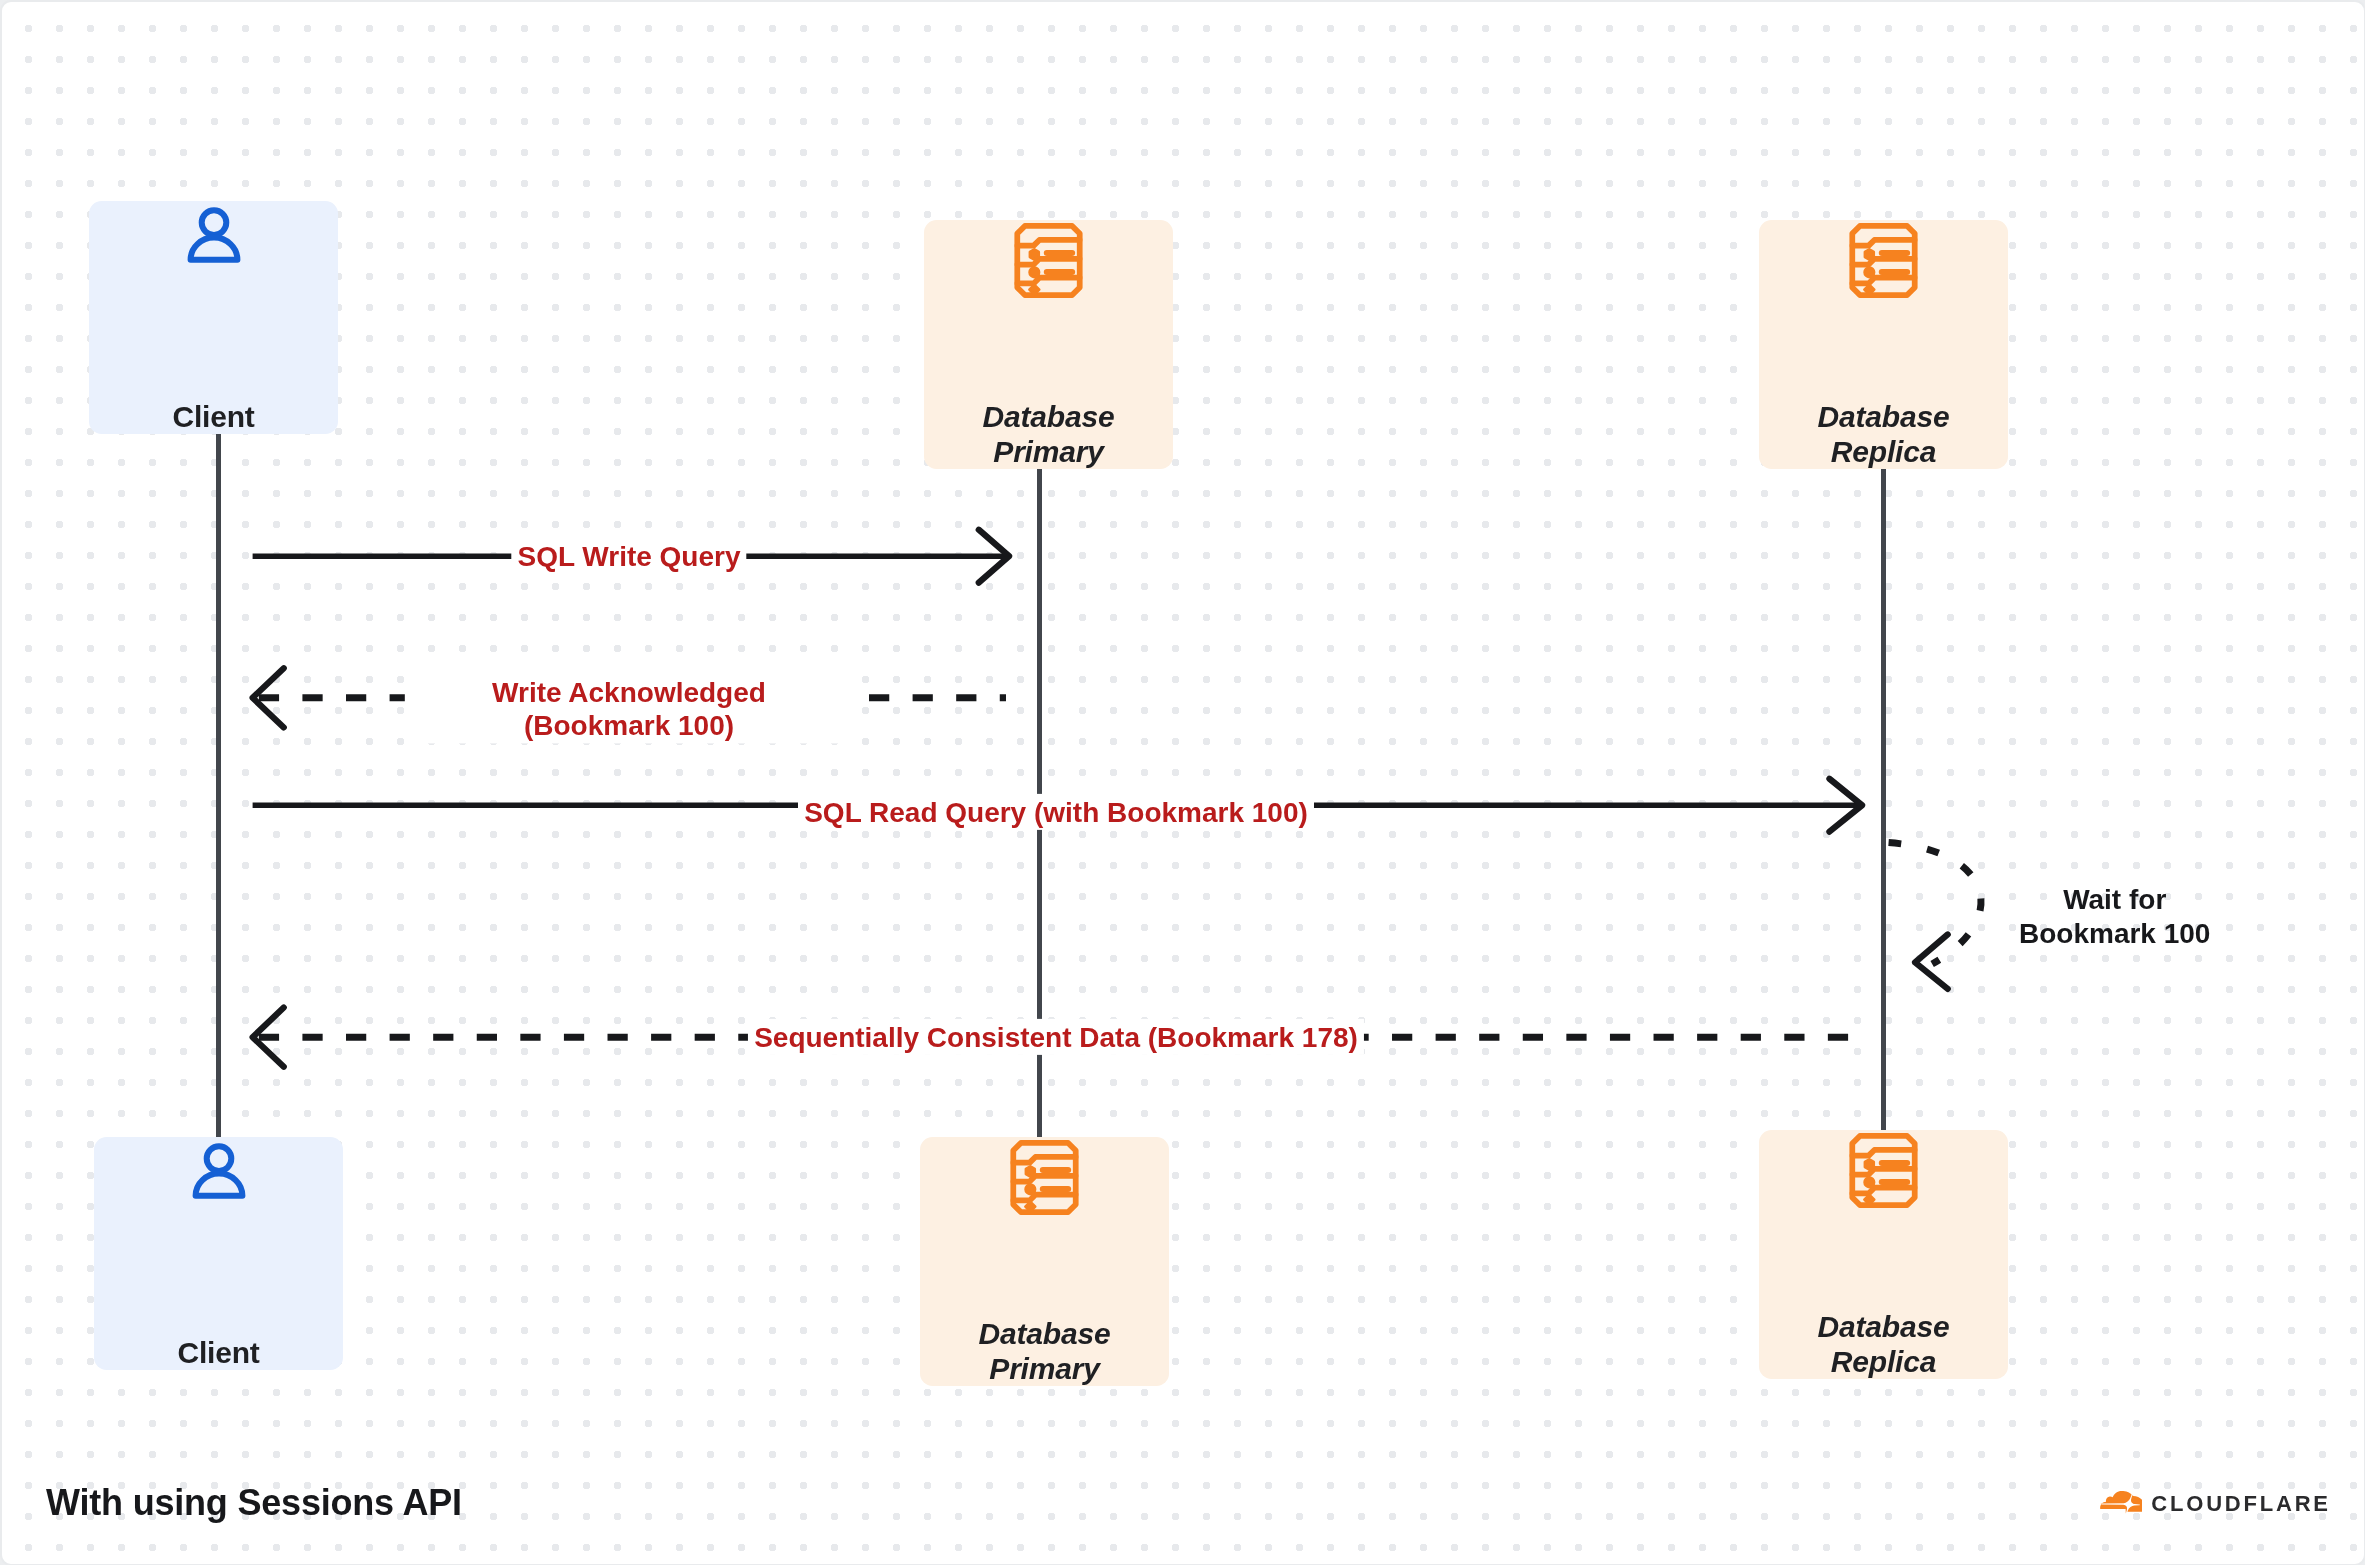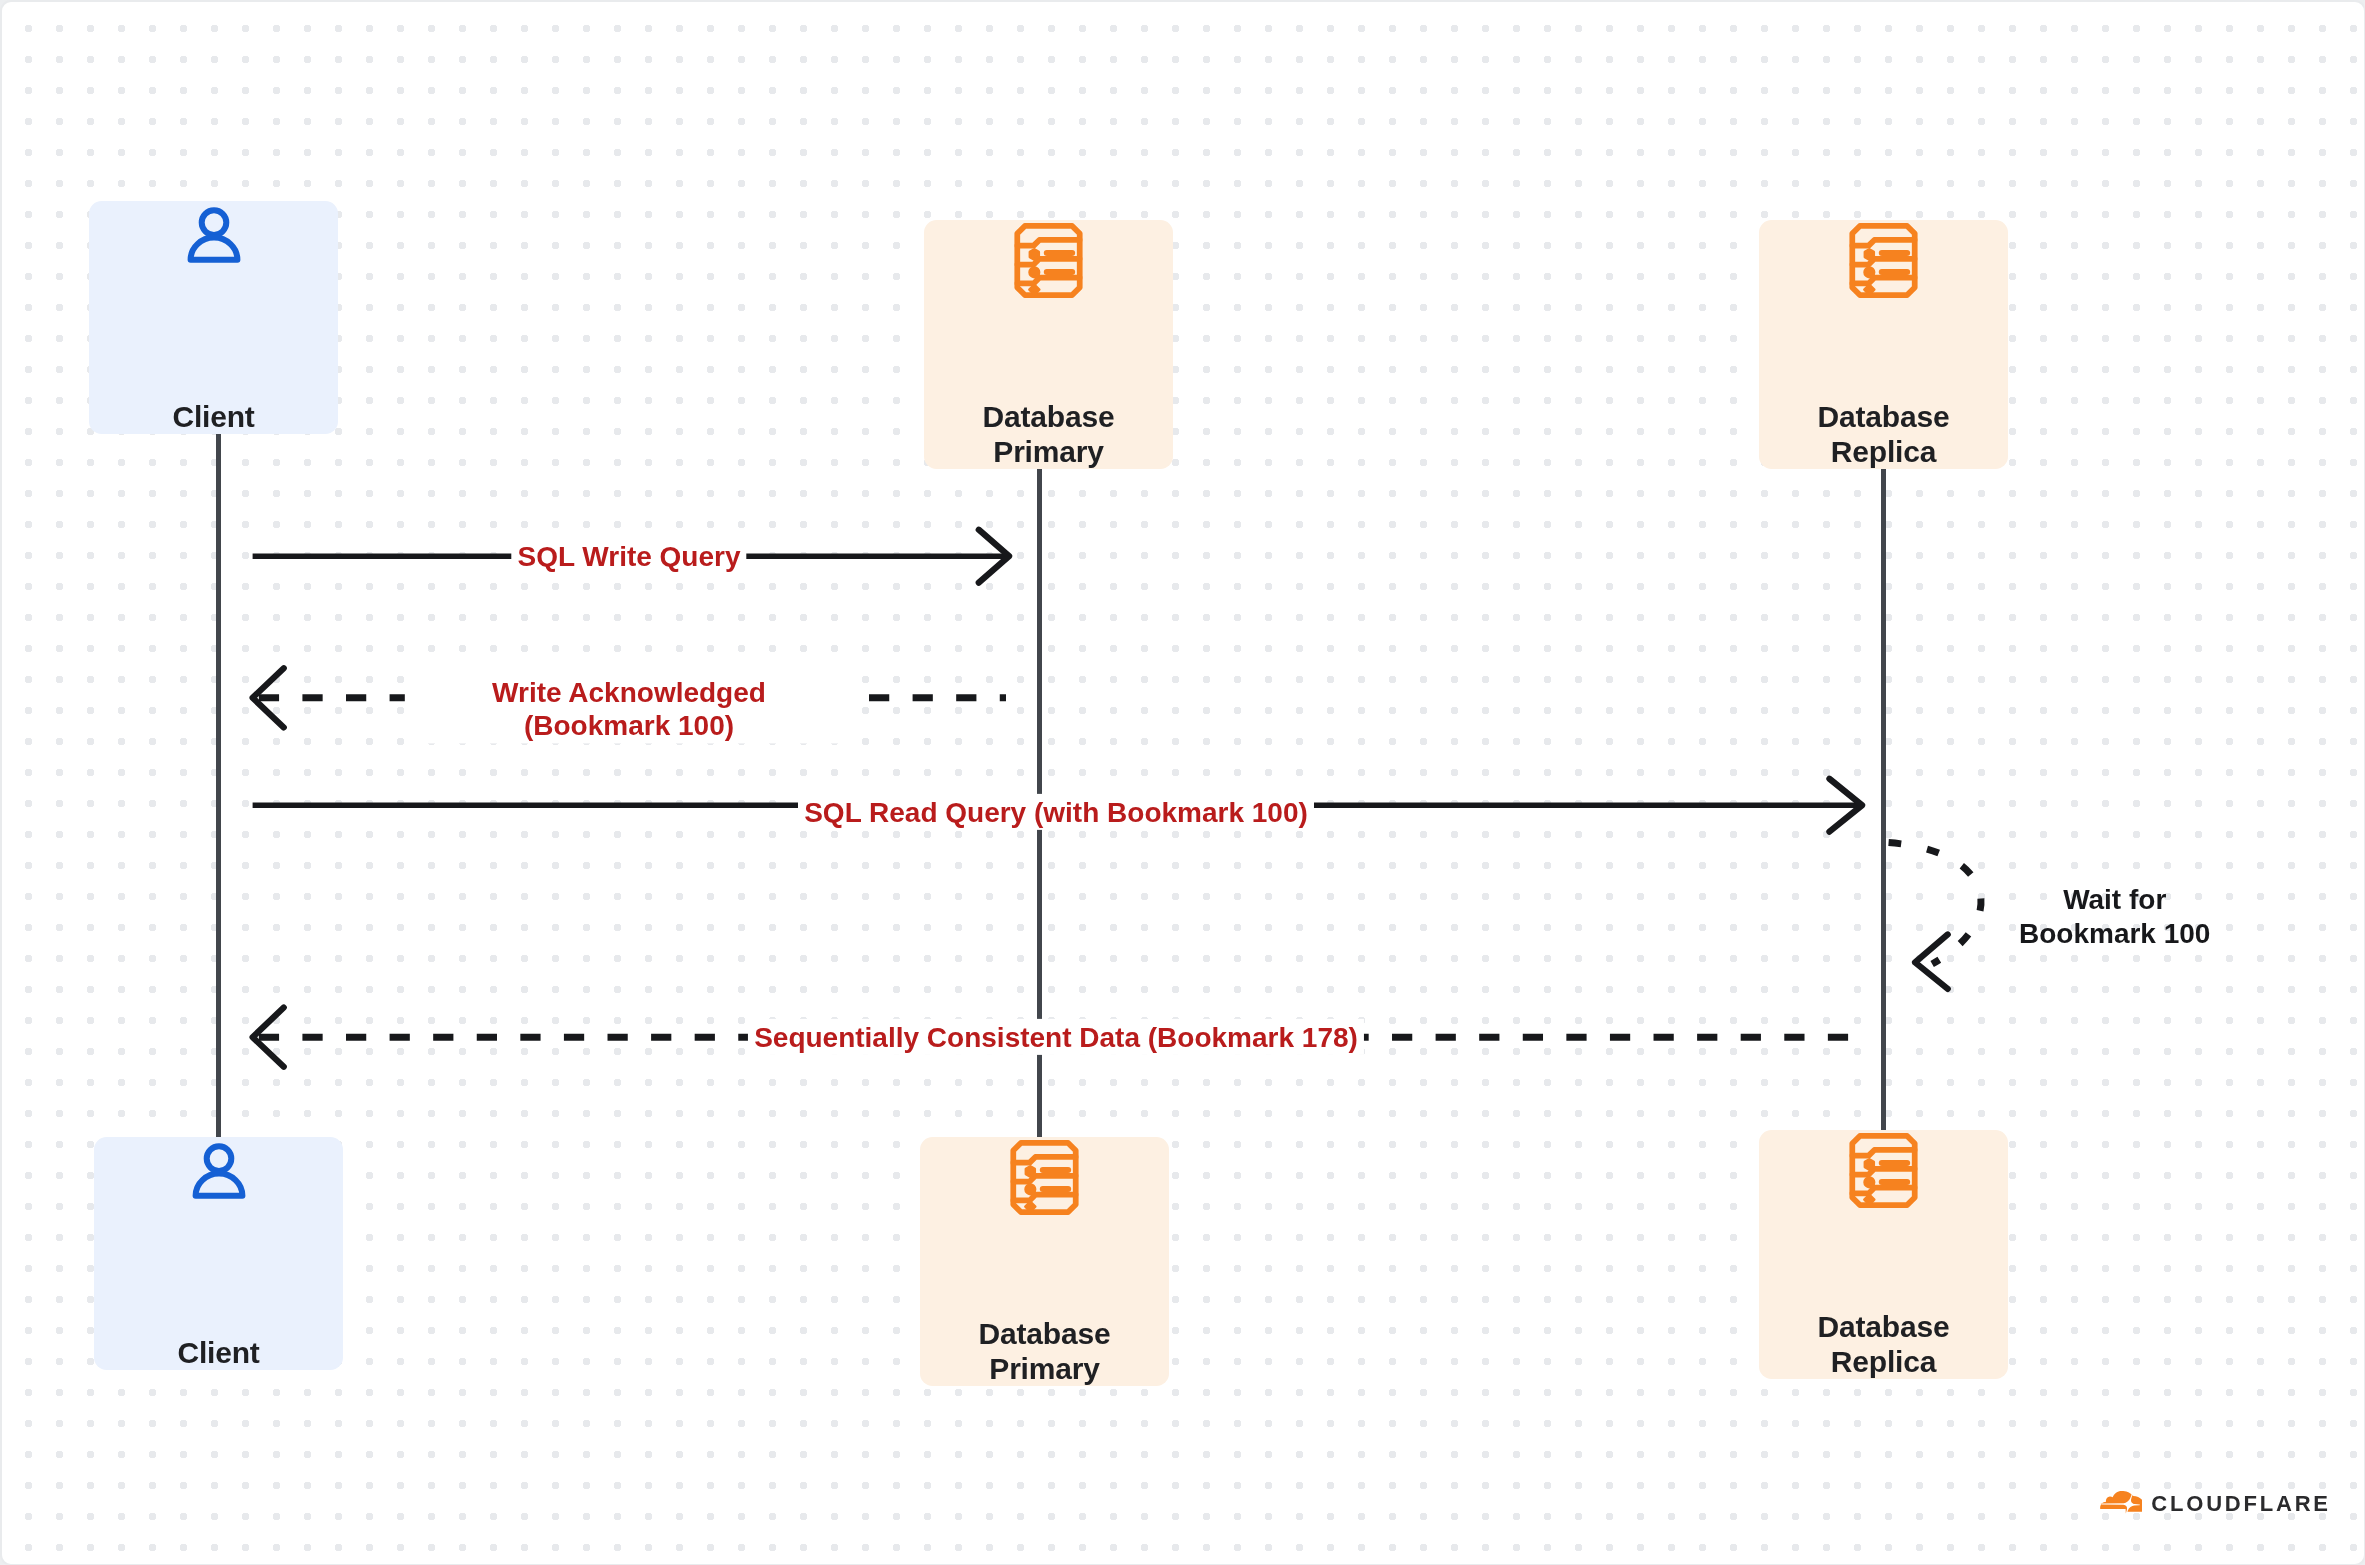--- a/index.html
+++ b/index.html
@@ -18,21 +18,21 @@
   }
   .lifeline{position:absolute;width:4.7px;background:#42464c;}
   .actor{
     position:absolute;
     border-radius:12.5px;
     display:flex;flex-direction:column;
     align-items:center;justify-content:space-between;
     box-sizing:border-box;
   }
   .actor.client{background:#eaf1fd;}
-  .actor.db{background:#fdf0e2;}
+  .actor.db{background:#fdf0e2;font-style:italic;}
   .actor .ic{display:block;}
   .actor .nm{
     color:#1f2023;
     font-weight:bold;
     font-size:30px;
     line-height:1.17;
     text-align:center;
     letter-spacing:-0.2px;
     margin-top:11px;
   }
@@ -208,20 +208,21 @@
         <path d="M21 19.6 H36" stroke-width="3.6"></path>
         <path d="M21 30.8 H36" stroke-width="3.6"></path>
         <path d="M13.6 17.4 l2.6 1.5 v3 l-2.6 1.5 -2.6-1.5 v-3 Z" fill="#f6821f" stroke-width="1.6"></path>
         <circle cx="13.6" cy="31" r="2.9" fill="#f6821f" stroke-width="1.4"></circle>
         <path d="M13.6 38.3 l3 3 -3 3 -3-3 Z" fill="#f6821f" stroke-width="1.4"></path>
       </svg>
     </span>
     <span class="nm">Database<br>Replica</span>
   </div>
 
+  <div id="caption" style="left:44px;top:1480px;">With using Sessions API</div>
 
   <div id="cflogo" style="left:2092px;top:1489px;">
     <span>
       <svg width="48" height="23" viewBox="0 0 62 30">
         <path fill="#f6821f" d="M41.2 29.2 l1.3-4.4 c0.55-1.9 0.35-3.65-0.58-4.95 -0.85-1.2-2.27-1.9-3.98-1.98
           L9.1 17.5 c-0.18 0-0.33-0.08-0.42-0.22 -0.09-0.15-0.11-0.33-0.05-0.5 0.1-0.28 0.38-0.49 0.68-0.5
           l29.1-0.38 c3.45-0.16 7.19-2.95 8.5-6.36 l1.66-4.33 c0.07-0.19 0.09-0.38 0.04-0.57
           C46.76 2.1 41.53 0 35.7 0 c-5.37 0-9.93 3.46-11.58 8.27 -1.07-0.8-2.43-1.23-3.9-1.09
           -2.6 0.26-4.69 2.35-4.95 4.95 -0.07 0.67-0.02 1.32 0.13 1.93C11.15 14.19 7.7 17.72 7.7 22.05
           c0 0.39 0.03 0.78 0.08 1.16 0.03 0.19 0.19 0.33 0.38 0.33 h32.3 c0.21 0 0.4-0.14 0.46-0.34

